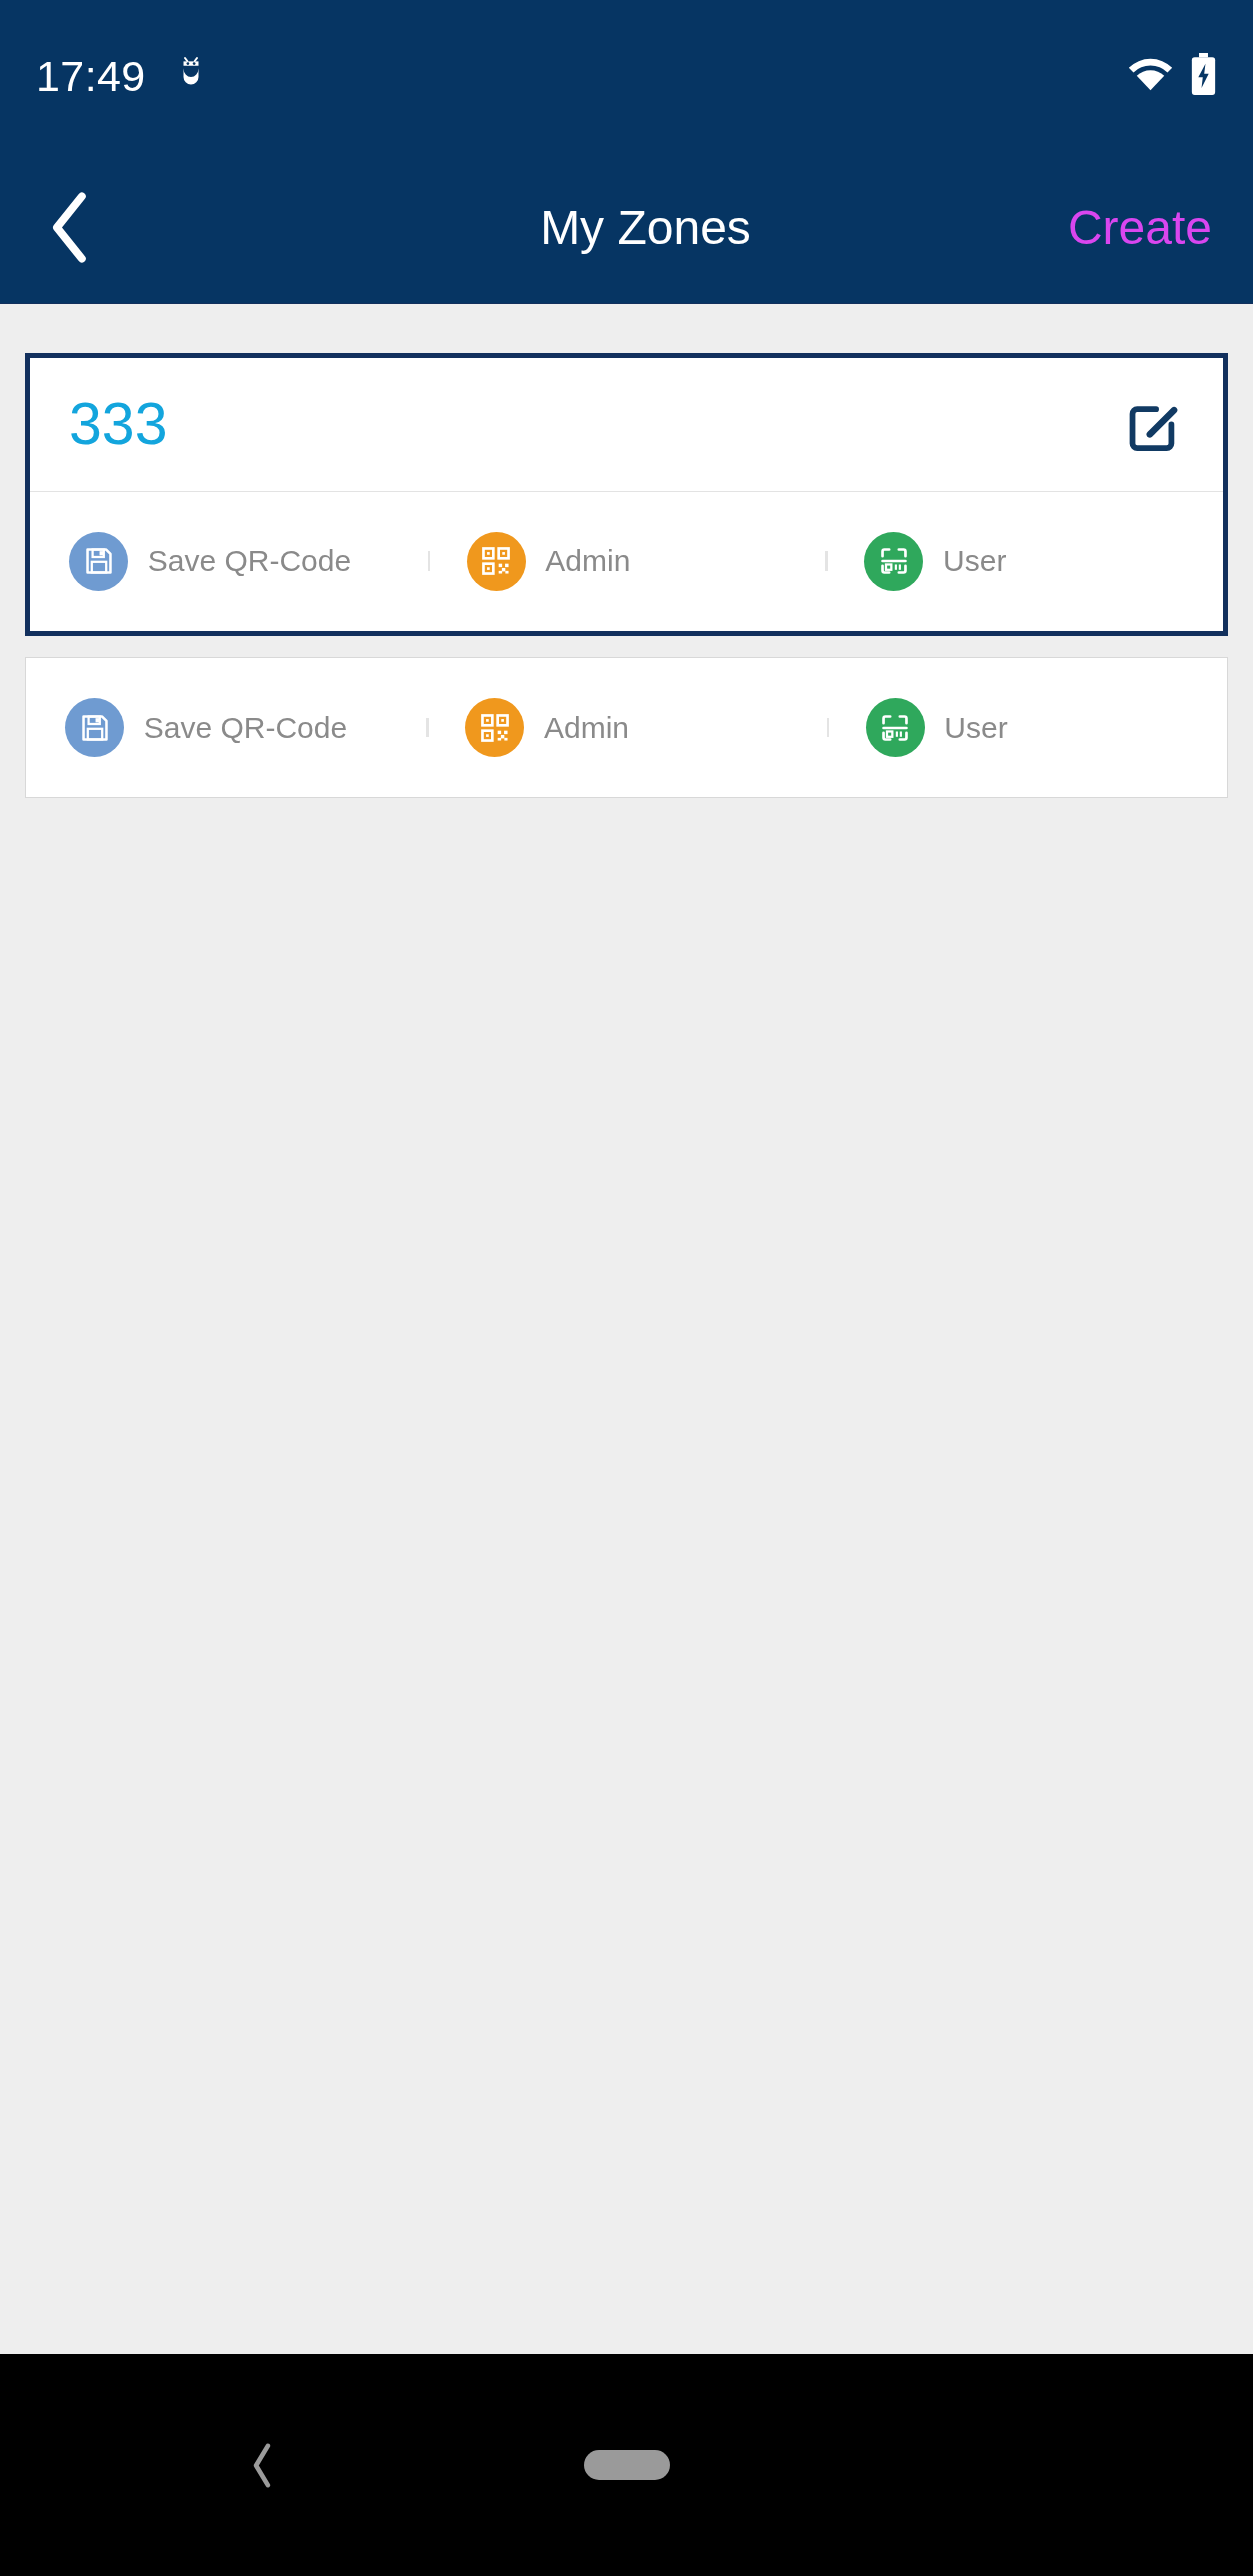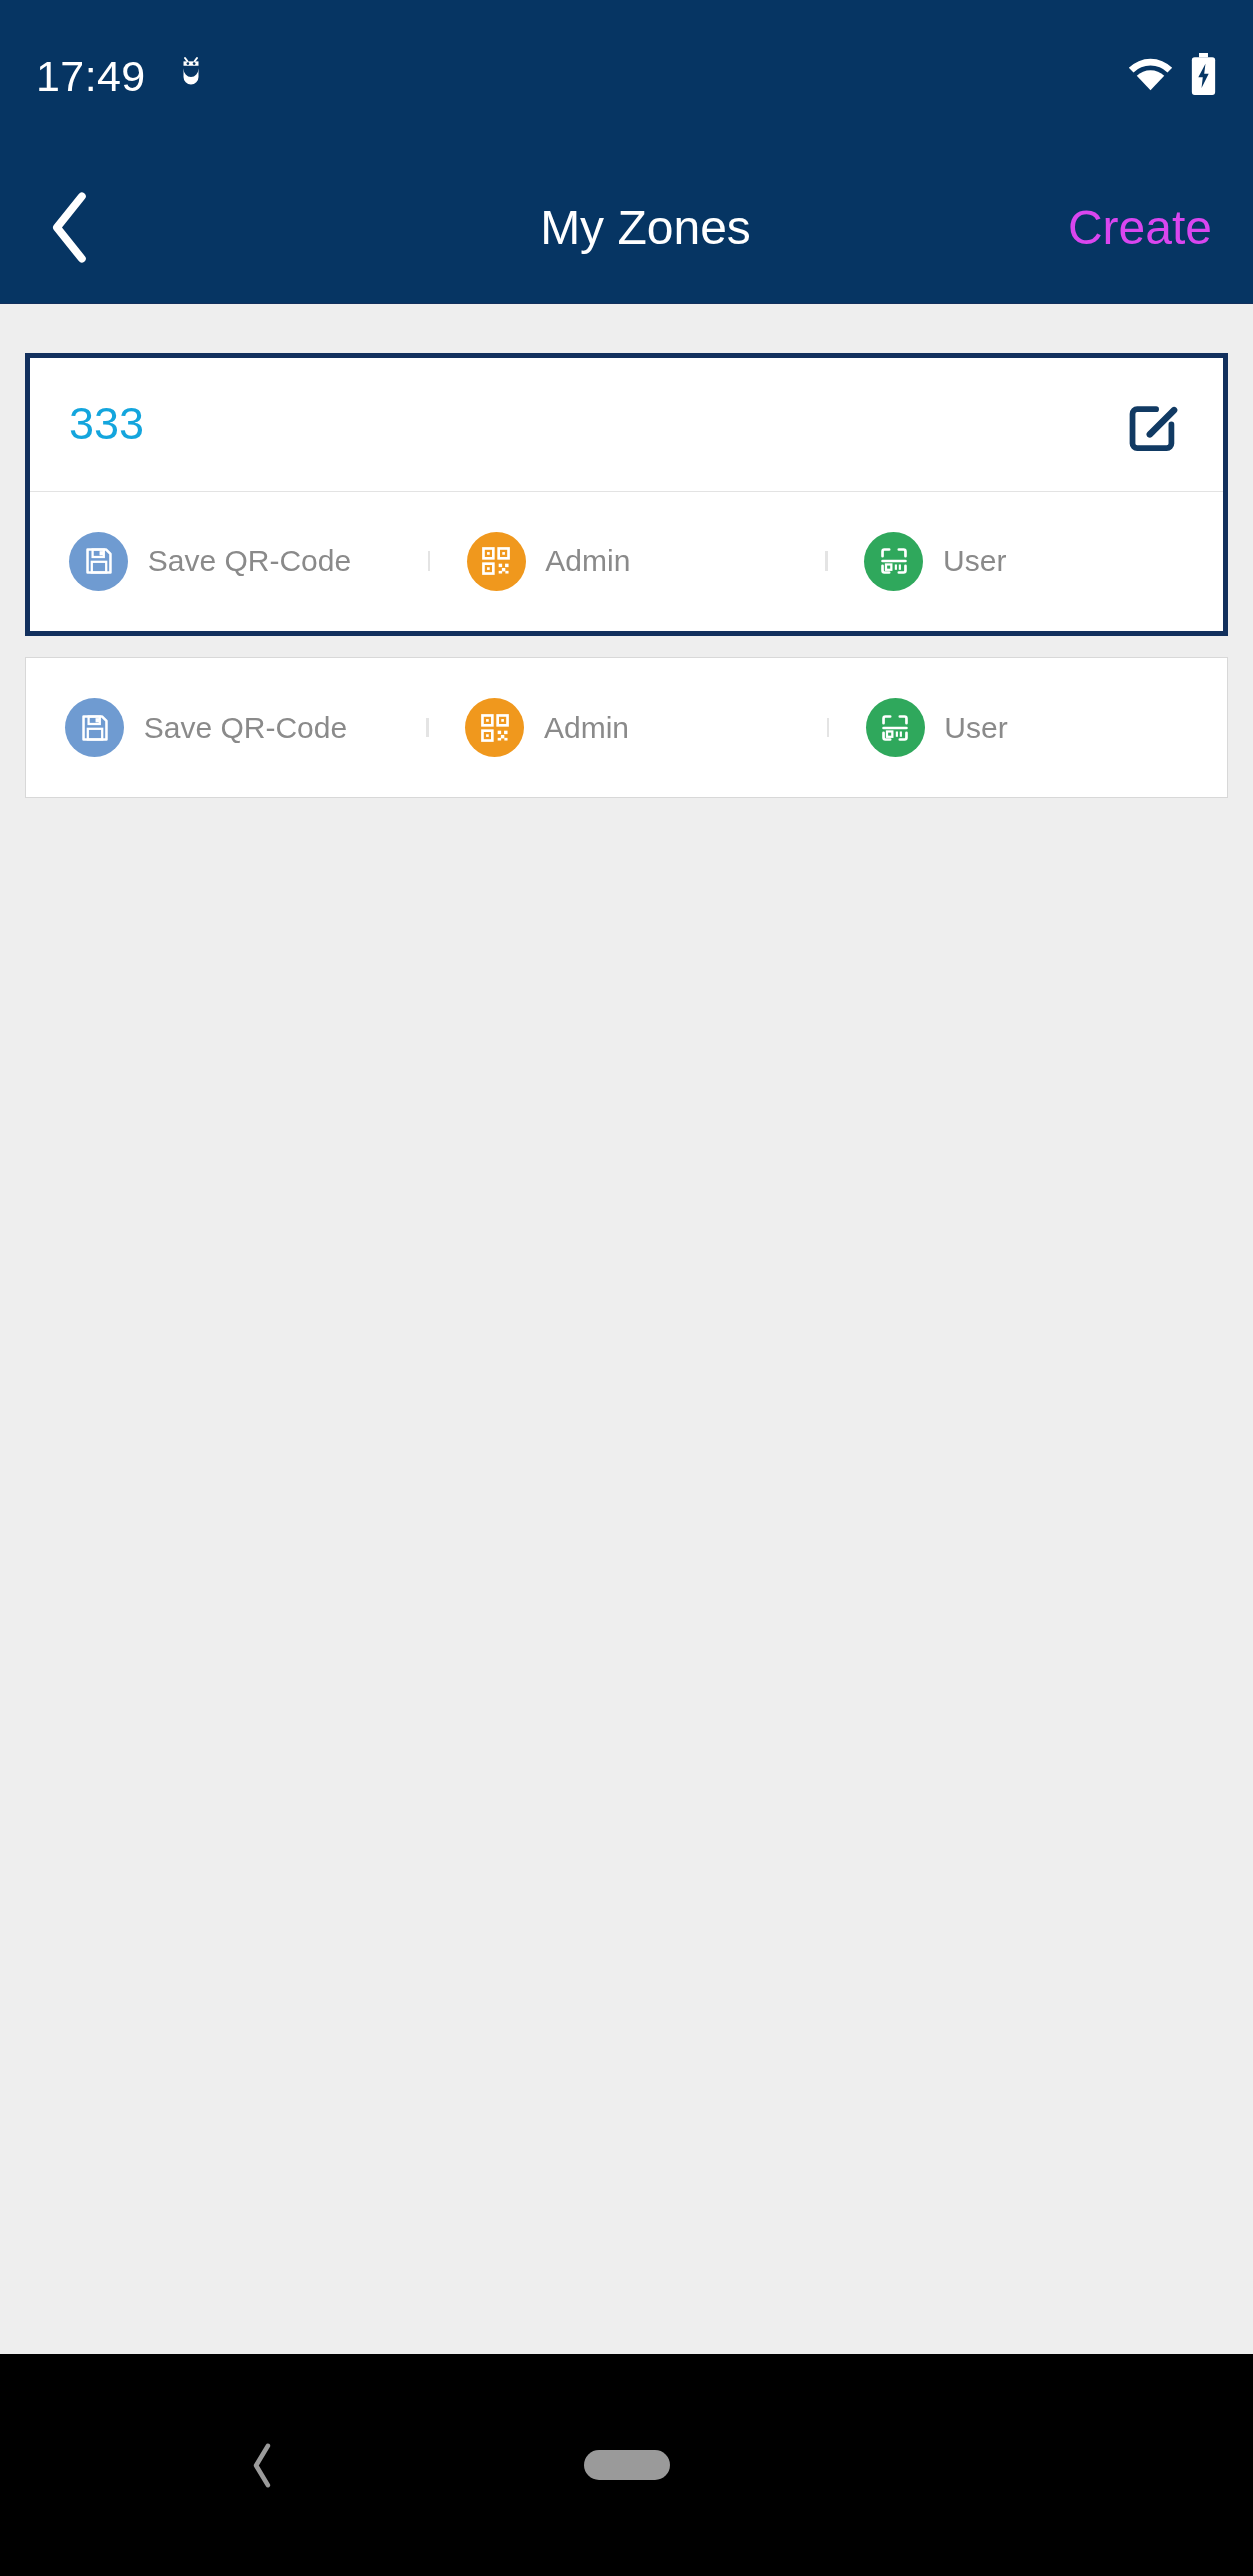--- a/index.html
+++ b/index.html
@@ -58,21 +58,21 @@
   
   .zone-card{
     background:#ffffff; border:0.9px solid #d8d8d8; margin-top:21.5px;
   }
   .zone-card.selected{ border:5.4px solid #12305d; }
 
   .zone-head{
     height:134px; display:flex; align-items:center;
     padding:0 39px; border-bottom:0.9px solid #e3e3e3;
   }
-  .zone-name{ font-size:45px; color:#111111; }
+  .zone-name{ font-size:59px; color:#111111; }
   .zone-name.active{ color:#13a5dd; }
   .edit-btn{ margin-left:auto; cursor:pointer; display:flex; align-items:center; }
 
   .zone-actions{
     height:139px; display:flex; align-items:center;
   }
   .action{
     flex:1; display:flex; align-items:center; gap:19.7px;
     padding-left:39px; position:relative; cursor:pointer;
   }

